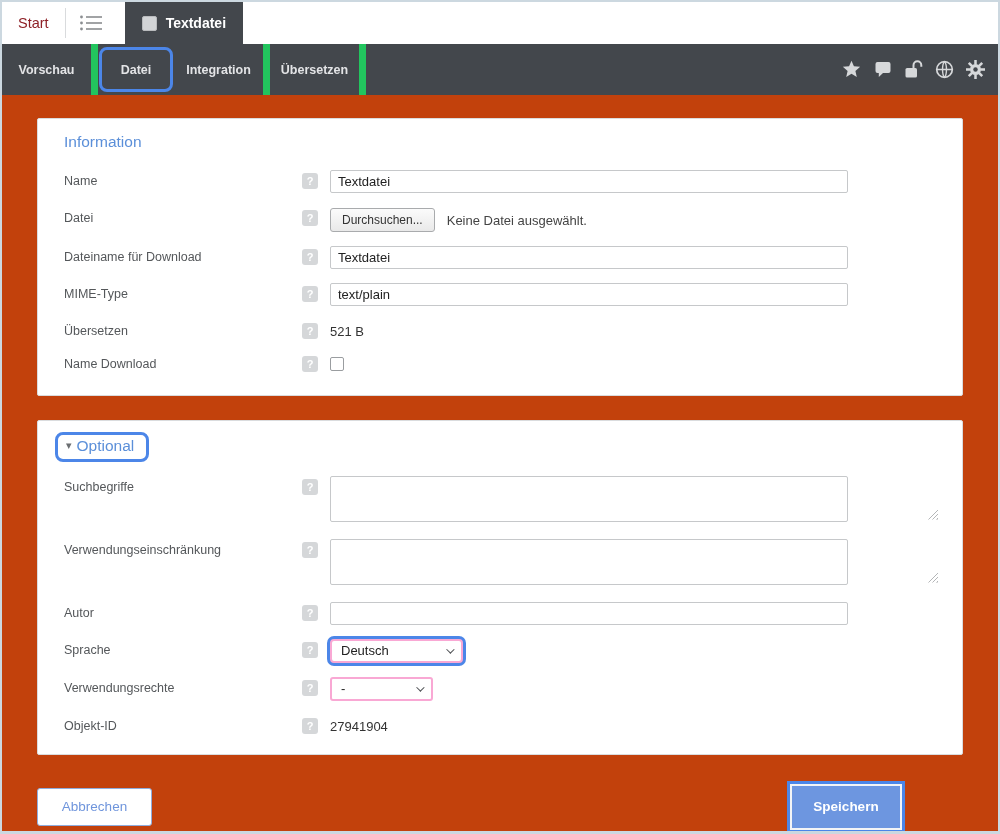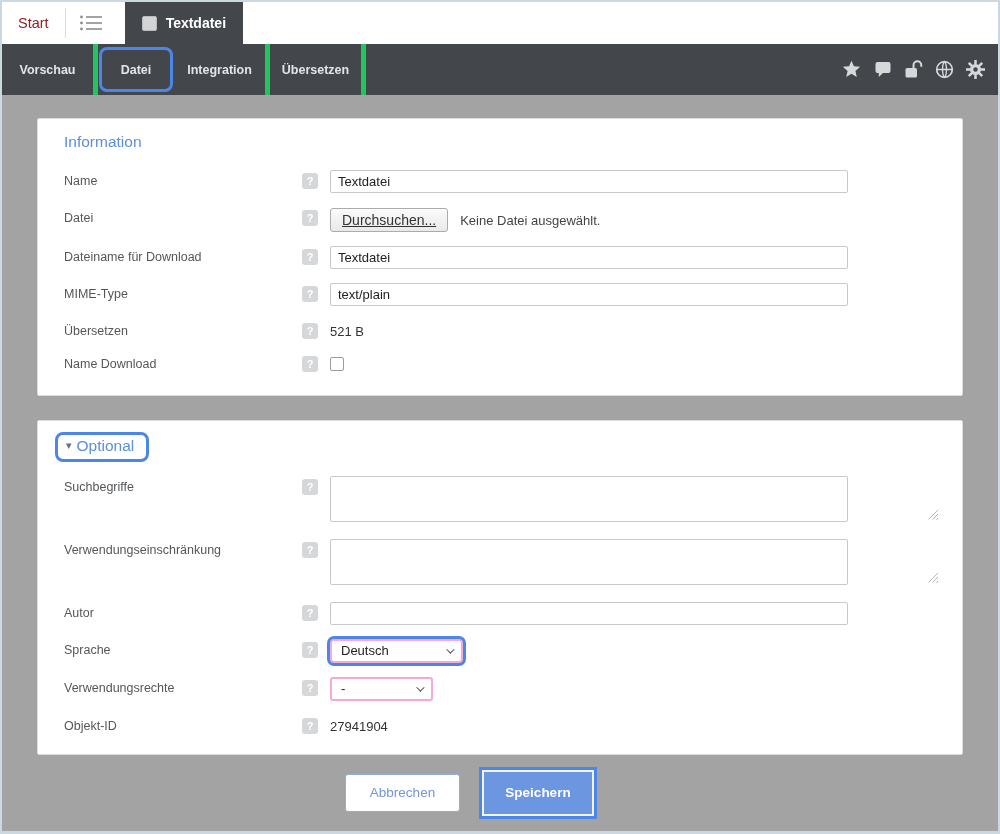--- a/index.html
+++ b/index.html
@@ -1,29 +1,29 @@
 <!DOCTYPE html>
 <html><head>
 <meta charset="utf-8">
 <style>
   * { margin:0; padding:0; box-sizing:border-box; }
   html,body { width:1000px; height:834px; font-family:"Liberation Sans", sans-serif; background:#e8eef2; }
-  .window { width:1000px; height:834px; border:2px solid #ccd8e0; border-bottom-width:3px; background:#a3a3a3; display:flex; flex-direction:column; overflow:hidden; }
+  .window { width:1000px; height:834px; border:2px solid #ccd8e0; border-bottom-width:3px; background:#c2410c; display:flex; flex-direction:column; overflow:hidden; }
 
   
   .tabstrip { height:42px; background:#ffffff; display:flex; align-items:stretch; flex-shrink:0; }
   .tab-start { display:flex; align-items:center; padding:0 16px; color:#8e2026; font-size:14.5px; cursor:pointer; }
   .strip-sep { width:1px; background:#d9dbdd; margin:6px 0; }
   .tab-list-btn { display:flex; align-items:center; padding:0 13px; cursor:pointer; }
   .tab-object { display:flex; align-items:center; gap:9px; background:#43474c; color:#fff; font-weight:bold; font-size:14px; padding:0 17px; margin-left:8px; cursor:pointer; }
   .obj-square { width:15px; height:15px; background:#d2d4d6; border:1px solid #b9bbbd; border-radius:2px; display:inline-block; }
 
   
   .navbar { height:51px; background:#43474c; display:flex; align-items:stretch; flex-shrink:0; }
-  .nav-item { display:flex; align-items:center; justify-content:center; min-width:96px; padding:0 10px; color:#e3e4e6; font-size:12.5px; font-weight:bold; border-right:5px solid #22c55e; cursor:pointer; }
+  .nav-item { display:flex; align-items:center; justify-content:center; min-width:96px; padding:0 10px; color:#e3e4e6; font-size:12.5px; font-weight:bold; border-right:7px solid #22c55e; cursor:pointer; }
   .nav-item.active { border:3px solid #4c86e8; border-radius:8px; margin:3px 1px; min-width:74px; }
   .nav-icons { margin-left:auto; display:flex; align-items:center; gap:12px; padding-right:13px; }
   .nav-icons .nicon { width:19px; height:19px; display:flex; align-items:center; justify-content:center; cursor:pointer; }
 
   
   .content { flex:1; padding:23px 35px 0 35px; overflow:hidden; }
   .panel { background:#fff; border:1px solid #dadcde; border-radius:2px; padding:14px 22px 6px 26px; }
   .panel-info { margin-bottom:24px; }
   .panel-title { color:#5b8fd9; font-size:15.5px; font-weight:normal; margin-bottom:19px; }
   .opt-toggle { display:inline-flex; align-items:center; gap:5px; border:3px solid #4c86e8; border-radius:8px; background:#fff; padding:2px 12px 4px 8px; margin:-4px 0 14px -9px; cursor:pointer; font-family:inherit; }
@@ -38,32 +38,32 @@
 
   input.text { width:518px; height:23px; border:1px solid #c6c8ca; border-radius:2px; padding:0 7px; font-size:13px; color:#222; font-family:inherit; background:#fff; }
   .ta-wrap { position:relative; width:518px; }
   textarea.area { width:518px; height:46px; border:1px solid #c6c8ca; border-radius:2px; padding:4px 7px; font-size:13px; font-family:inherit; resize:none; display:block; background:#fff; }
   .grip { position:absolute; right:2px; bottom:2px; width:11px; height:11px; pointer-events:none;
           background:repeating-linear-gradient(135deg, transparent 0 2px, #b4b6b8 2px 3px);
           clip-path:polygon(100% 0, 100% 100%, 0 100%); }
   .static-val { font-size:13px; color:#333; padding-top:4px; }
 
   .file-row { display:flex; align-items:center; gap:12px; padding-top:1px; }
-  .btn-browse { height:24px; padding:0 11px; background:linear-gradient(#fbfbfb,#e9e9e9); border:1px solid #a9abad; border-radius:3px; font-size:14px; color:#333; font-family:inherit; cursor:pointer;text-decoration:underline; }
+  .btn-browse { height:24px; padding:0 11px; background:linear-gradient(#fbfbfb,#e9e9e9); border:1px solid #a9abad; border-radius:3px; font-size:12px; color:#333; font-family:inherit; cursor:pointer; }
   .file-status { font-size:13px; color:#444; }
 
   .checkbox { width:14px; height:14px; border:1px solid #9a9da0; border-radius:2px; background:#fff; display:inline-block; margin-top:4px; cursor:pointer; }
 
   .select { height:24px; border:2px solid #f9a8d4; border-radius:3px; background:#fff; display:inline-flex; align-items:center; justify-content:space-between; padding:0 9px; font-size:13px; color:#222; cursor:pointer; }
   .select.lang { width:133px; box-shadow:0 0 0 3px #4c86e8; border-radius:4px; }
   .select.rights { width:103px; }
   .chev { width:6px; height:6px; border-right:1.6px solid #4a4d50; border-bottom:1.6px solid #4a4d50; transform:rotate(45deg) translateY(-2px); flex-shrink:0; }
 
   
-  .footer { display:flex; justify-content:center; align-items:center; padding:17px 58px 0 0; gap:24px; }
+  .footer { display:flex; justify-content:space-between; align-items:center; padding:31px 58px 0 0; gap:24px; }
   .btn-cancel { width:115px; height:38px; background:#fff; border:1px solid #8fadde; border-radius:3px; color:#6f95dc; font-size:13.5px; font-family:inherit; cursor:pointer; }
   .btn-save { width:108px; height:42px; background:#6d96e0; border:none; border-radius:0; color:#fff; font-weight:bold; font-size:13.5px; font-family:inherit; cursor:pointer; box-shadow:0 0 0 2px #f3f4f6, 0 0 0 5px #4c86e8; margin-right:5px; }
 
   svg { display:block; }
 </style>
 </head>
 <body>
 
 <div class="window">
 

